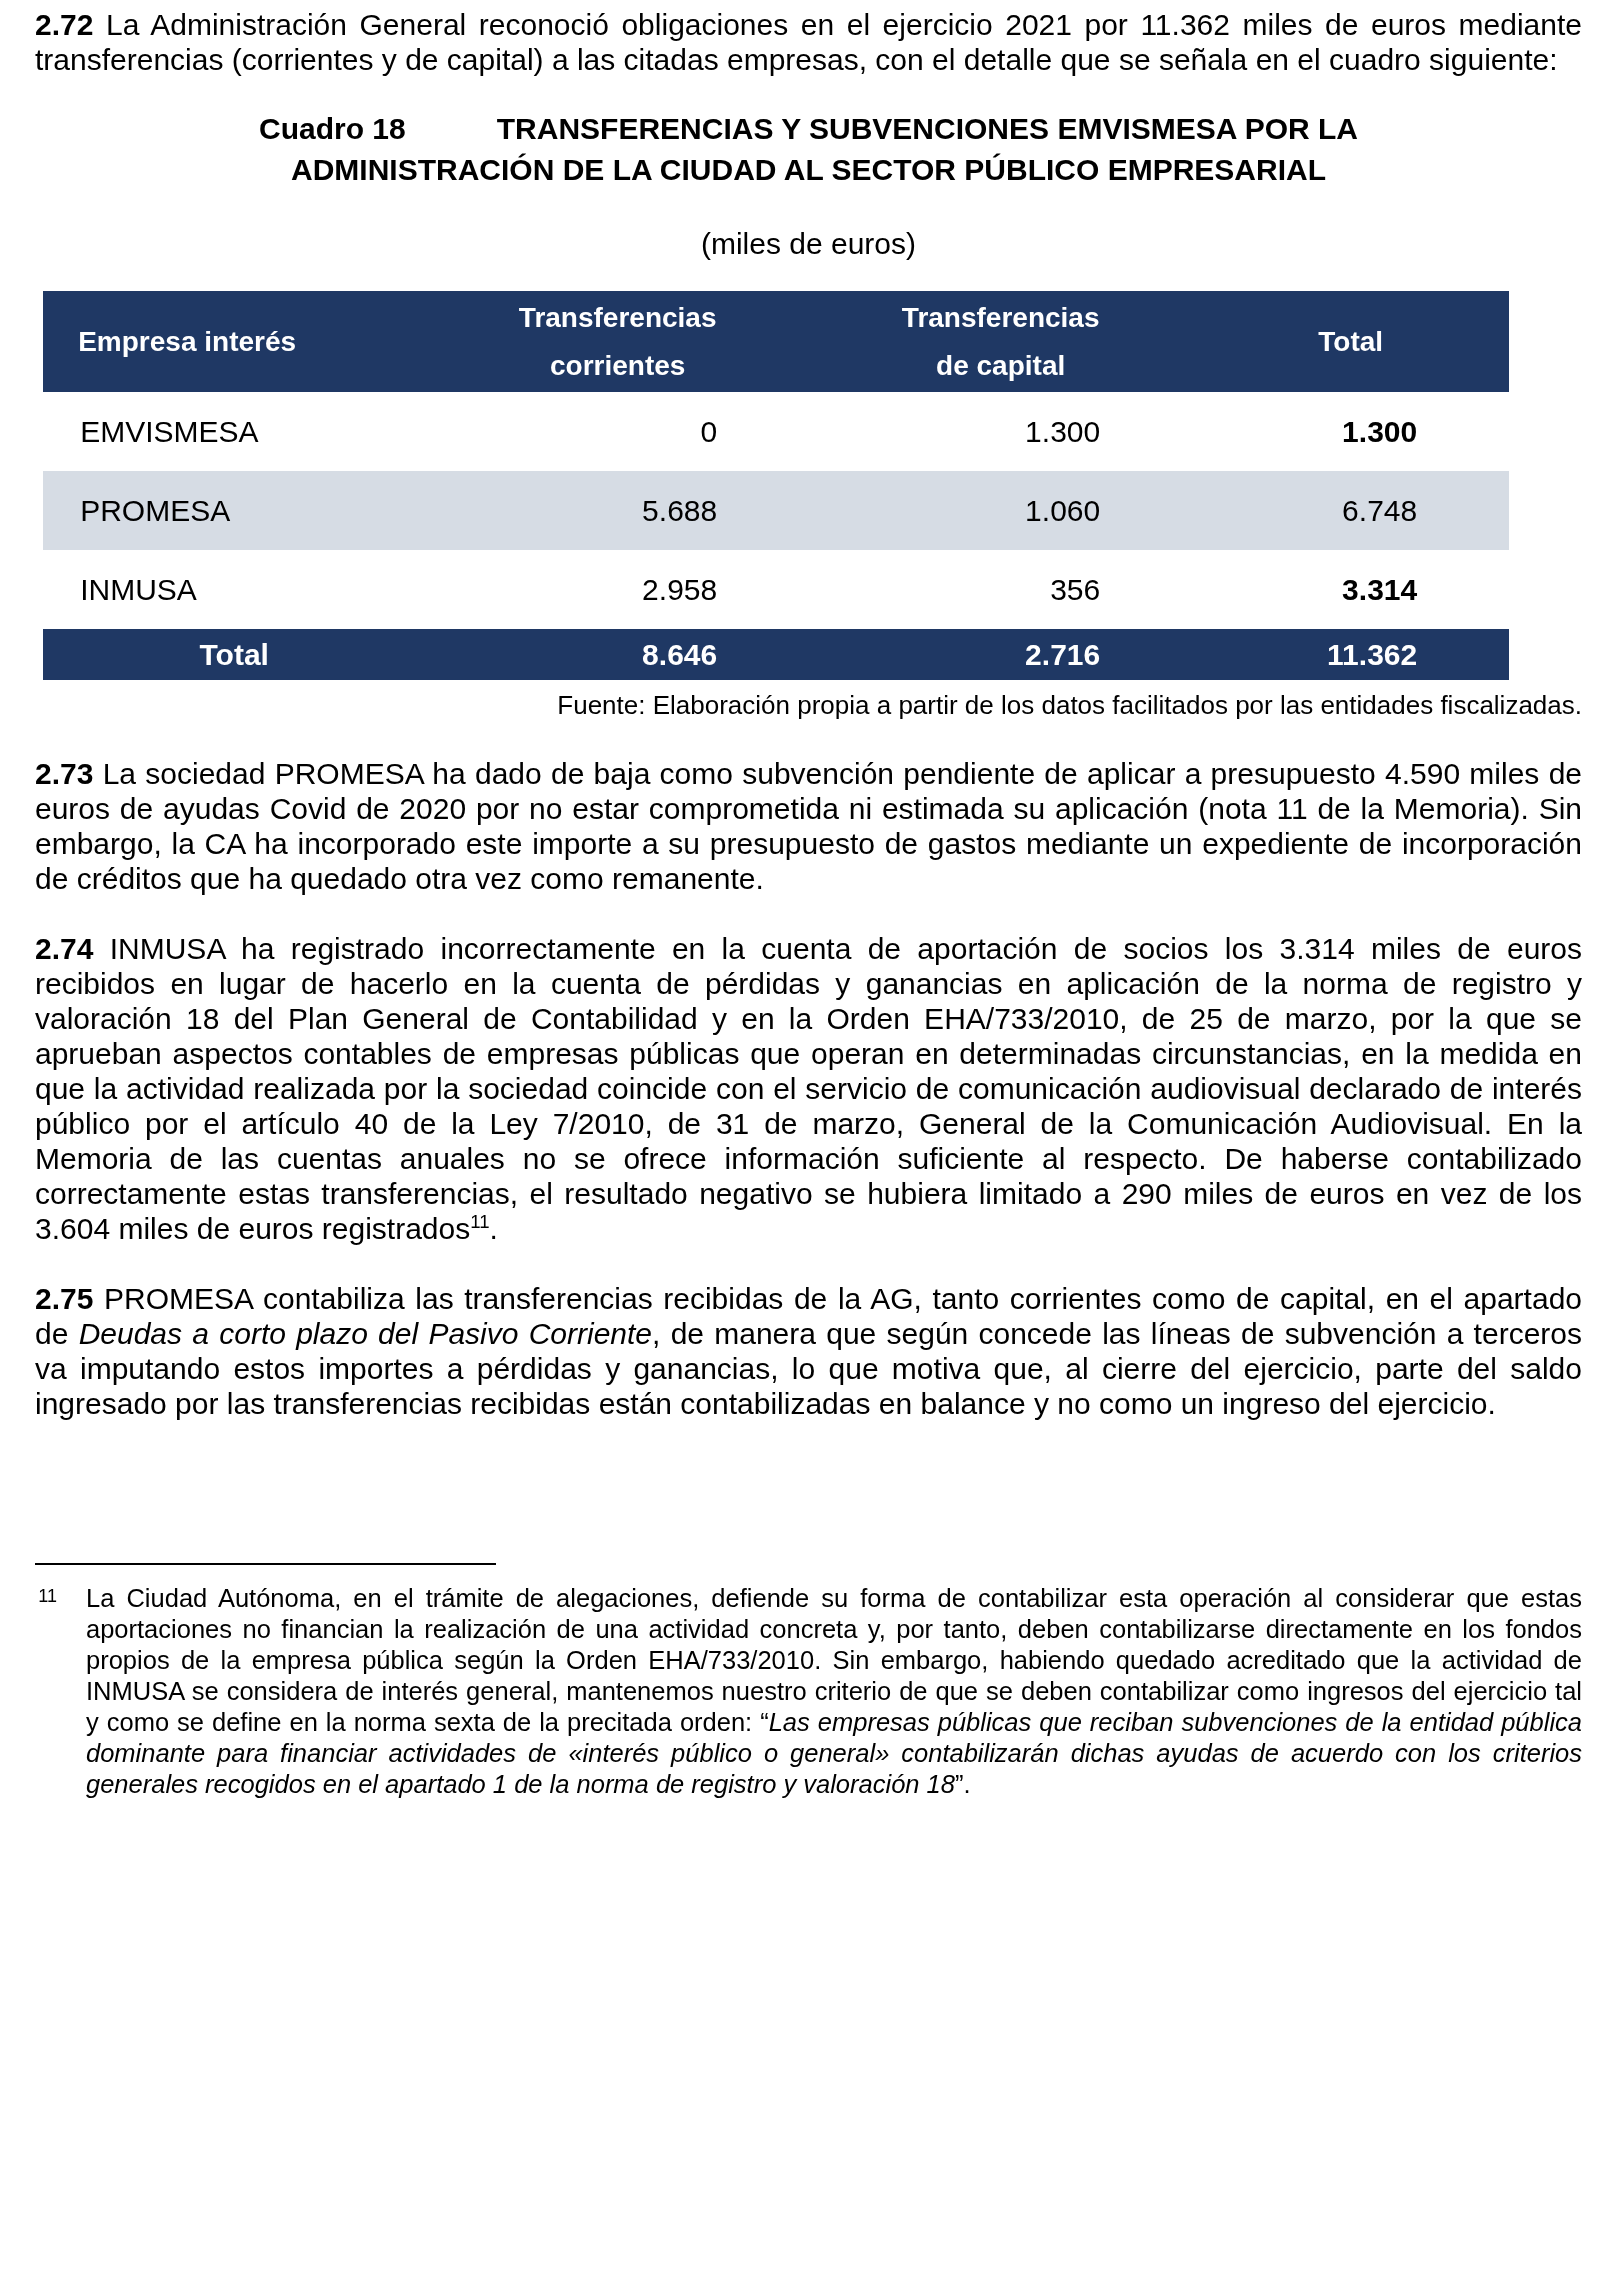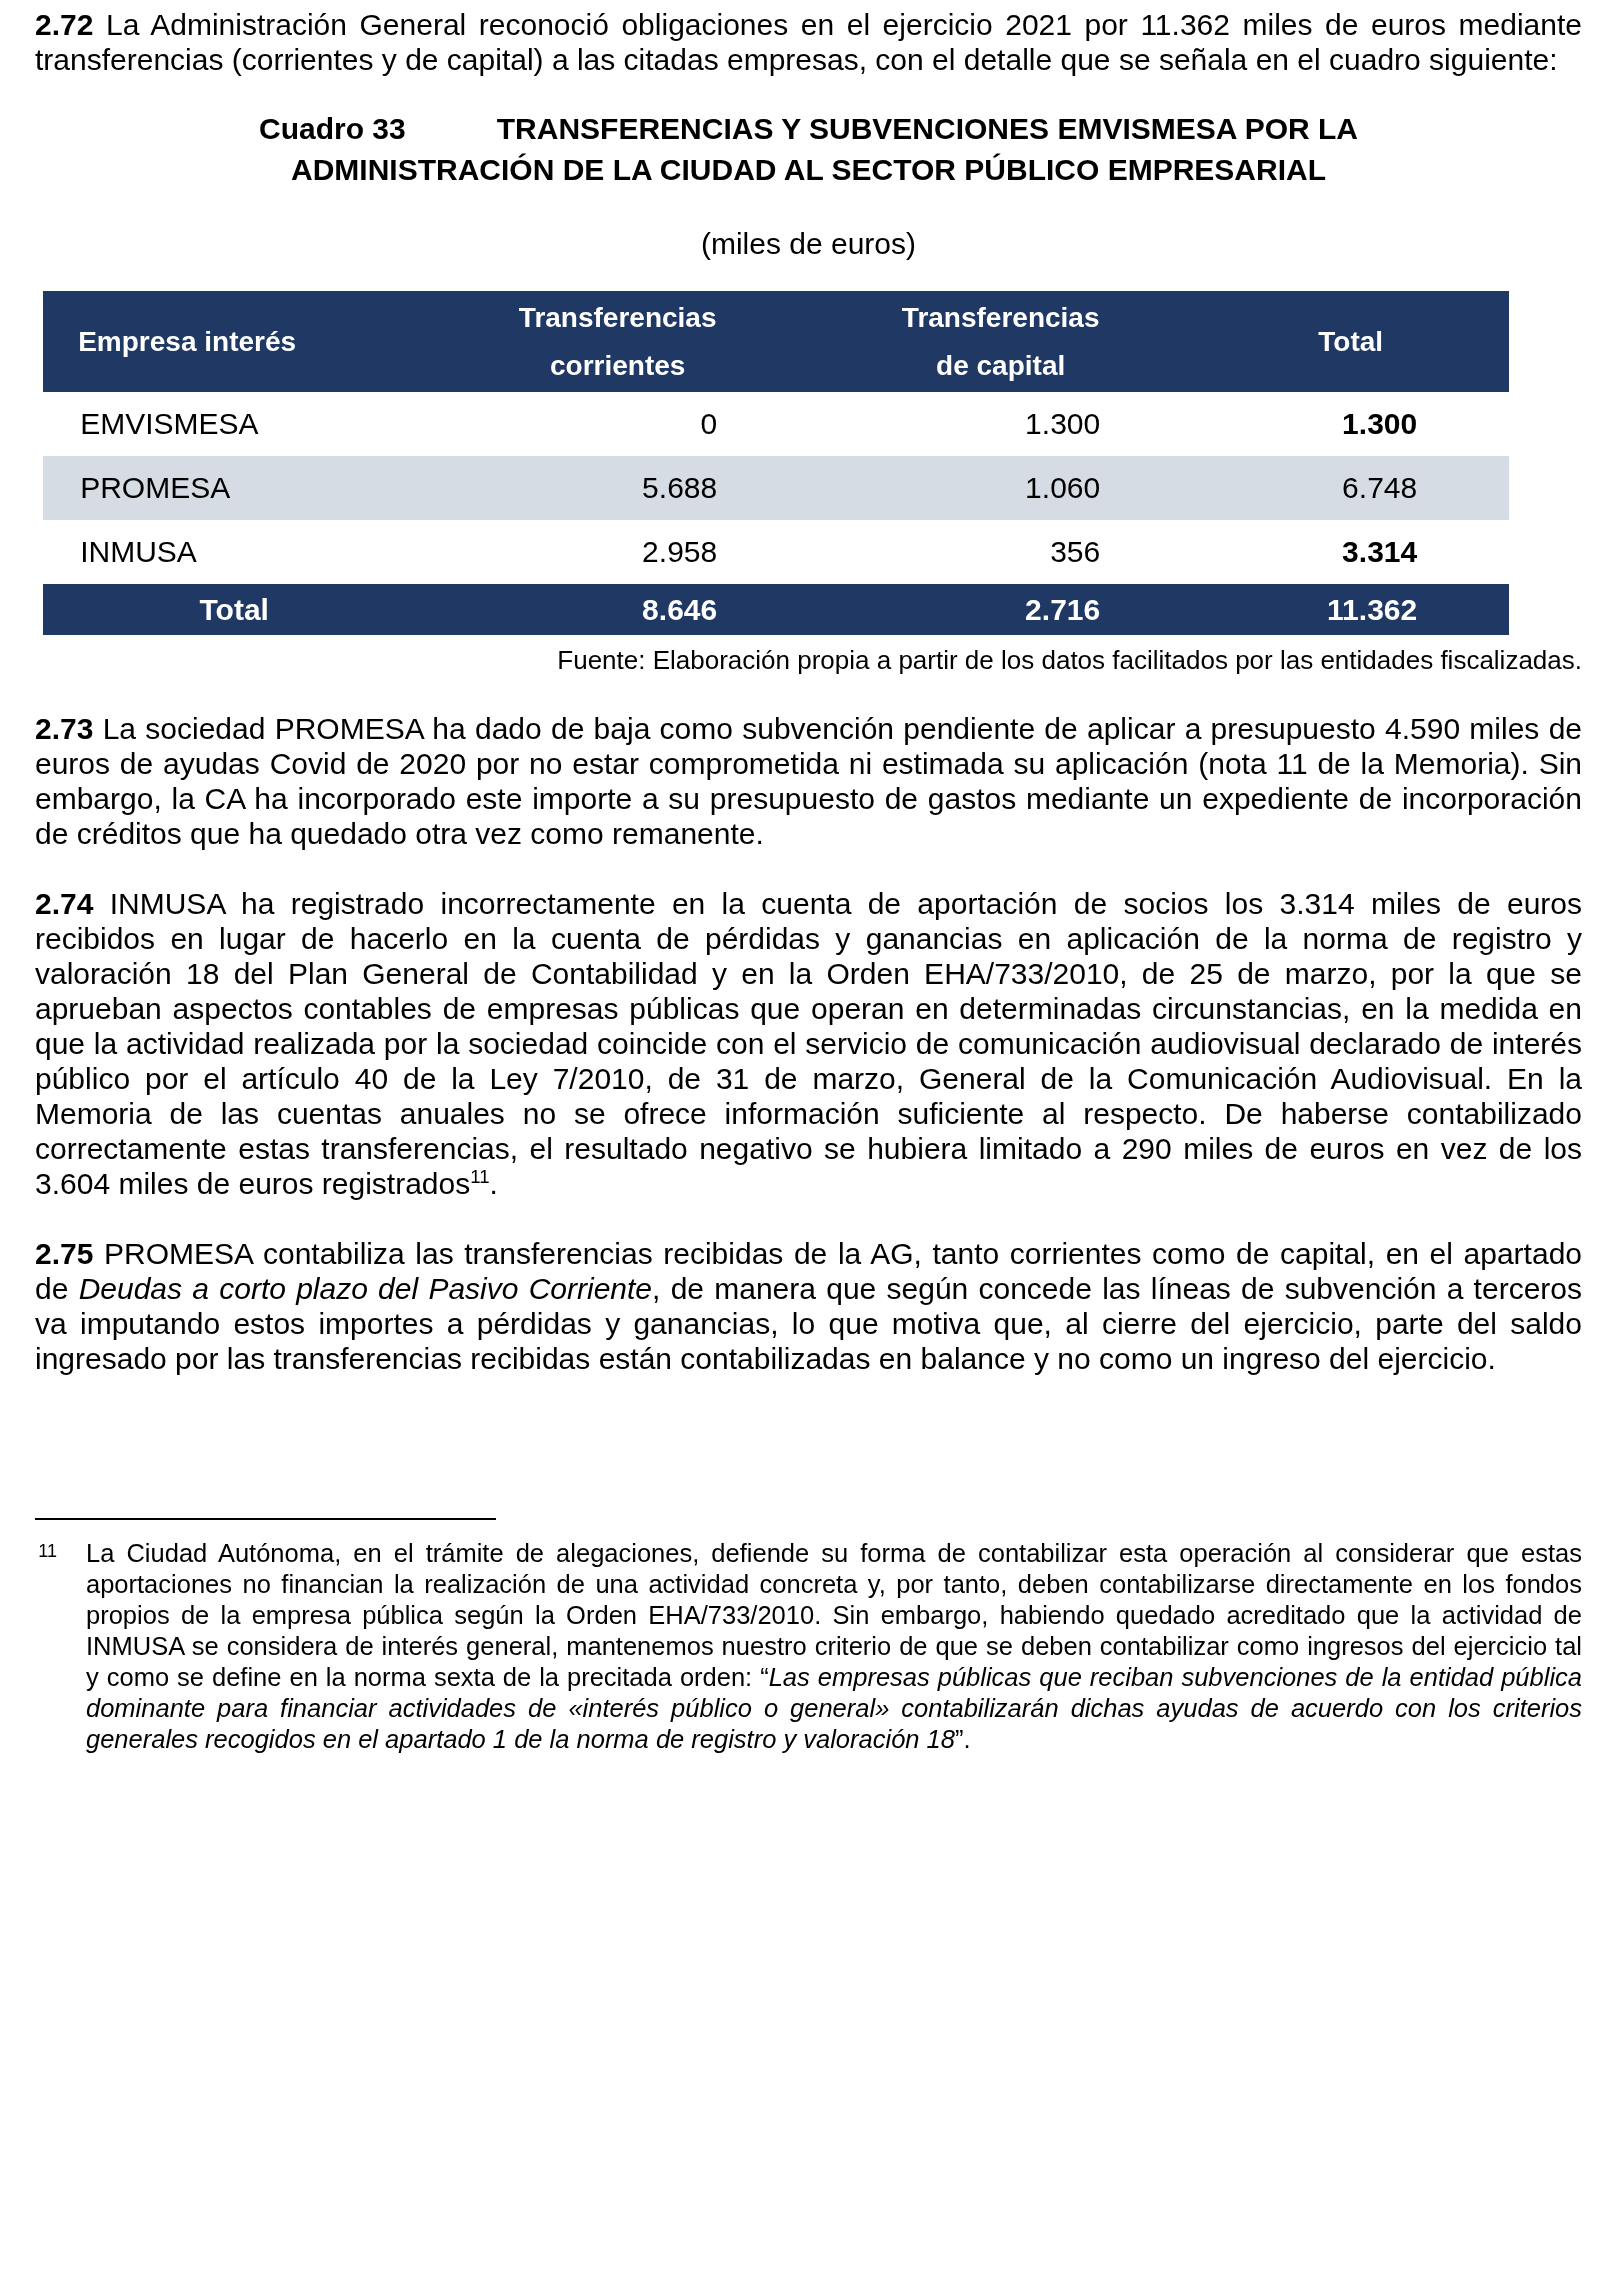--- a/index.html
+++ b/index.html
@@ -64,21 +64,21 @@
     vertical-align:middle;
     text-align:center;
     padding:2.5px 0;
   }
   .data-table th:first-child{
     text-align:left;
     padding-left:35px;
   }
   .data-table td{
     font-size:30px;
-    height:64px;
+    height:79px;
     vertical-align:middle;
     background:#ffffff;
   }
   .data-table td.name{
     text-align:left;
     padding-left:37px;
   }
   .data-table td.num{
     text-align:right;
     padding-right:92px;
@@ -124,21 +124,21 @@
   }
 </style>
 </head>
 <body>
 
 <div class="page">
 
   <p class="para first"><span class="bold">2.72</span><span> La Administración General reconoció obligaciones en el ejercicio 2021 por 11.362 miles de euros mediante transferencias (corrientes y de capital) a las citadas empresas, con el detalle que se señala en el cuadro siguiente:</span></p>
 
   <div class="cuadro-title">
-    <span class="cuadro-label">Cuadro 33</span><span>TRANSFERENCIAS Y SUBVENCIONES EMVISMESA POR LA ADMINISTRACIÓN DE LA CIUDAD AL SECTOR PÚBLICO EMPRESARIAL</span>
+    <span class="cuadro-label">Cuadro 18</span><span>TRANSFERENCIAS Y SUBVENCIONES EMVISMESA POR LA ADMINISTRACIÓN DE LA CIUDAD AL SECTOR PÚBLICO EMPRESARIAL</span>
   </div>
 
   <div class="units-note">(miles de euros)</div>
 
   <table class="data-table">
     <colgroup>
       <col style="width:383px">
       <col style="width:383px">
       <col style="width:383px">
       <col style="width:317px">

